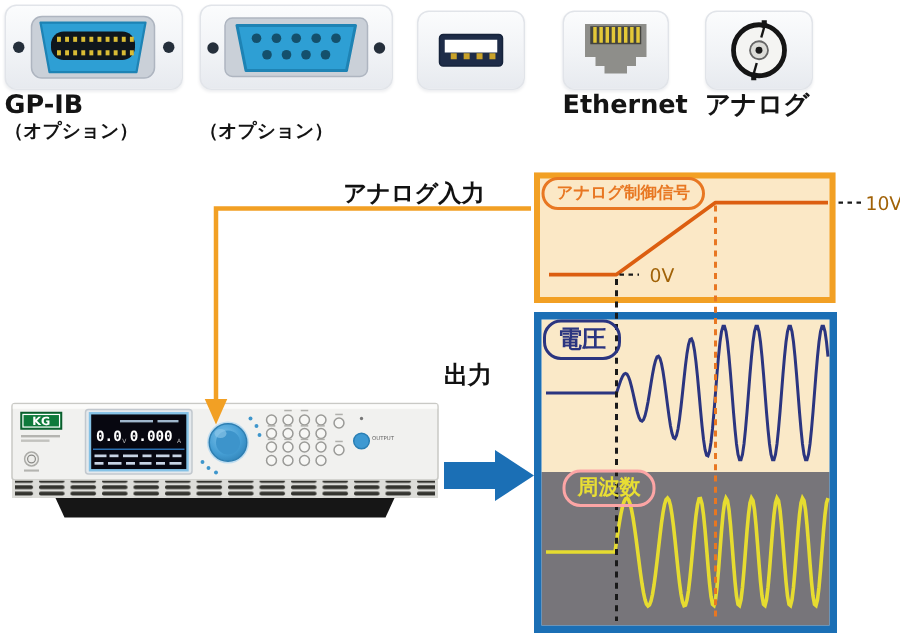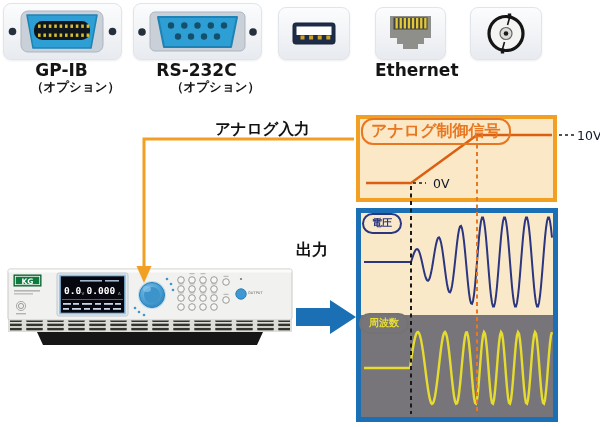--- a/index.html
+++ b/index.html
@@ -2,35 +2,35 @@
 <html><head>
 <meta charset="utf-8">
 <style>
   html,body{margin:0;padding:0;background:#fff}
   .stage{position:relative;width:600px;height:427px;background:#ffffff;overflow:hidden;
          font-family:"DejaVu Sans","Liberation Sans",sans-serif;color:#111}
   .card{position:absolute;border-radius:8px;border:1px solid #E1E4E9;
         background:linear-gradient(180deg,#FBFCFD 0%,#F1F3F6 55%,#E7EAEF 100%);
         box-shadow:0 1px 2px rgba(30,40,60,.08);display:flex;align-items:center;justify-content:center}
   .card svg{display:block}
-  .conn-label{position:absolute;text-align:center;font-weight:bold;font-size:17px;color:#141414;line-height:1.1}
-  .conn-sub{position:absolute;text-align:right;font-weight:bold;font-size:12.5px;color:#141414;line-height:1.1}
+  .conn-label{position:absolute;font-weight:bold;font-size:17px;color:#141414;line-height:1.1}
+  .conn-sub{position:absolute;text-align:left;font-weight:bold;font-size:12.5px;color:#141414;line-height:1.1}
   .orange-box{position:absolute;left:356px;top:115px;width:201px;height:87px;box-sizing:border-box;
               border:4px solid #F2A024;background:#FBE8C6;z-index:1}
   .blue-box{position:absolute;left:356px;top:208px;width:202px;height:214px;box-sizing:border-box;
             border:5px solid #1B6FB5;z-index:1;
             background:linear-gradient(180deg,#FAE9C8 0,#FAE9C8 102px,#77757A 102px,#77757A 100%)}
   .overlay{position:absolute;left:0;top:0;z-index:5;pointer-events:none}
   .pill{position:absolute;z-index:6;border-radius:12px;font-weight:bold;line-height:1;padding:3px 8px 4px;white-space:nowrap}
-  .pill.ctrl{left:361px;top:118px;border:2px solid #E87722;color:#E87722;font-size:16px}
-  .pill.volt{left:362px;top:213px;border:2px solid #2B3580;color:#2B3580;font-size:10px}
-  .pill.freq{left:359px;top:313px;border:2px solid #737373;color:#E8DE34;font-size:10px}
+  .pill.ctrl{left:361px;top:118px;border:2px solid #E87722;color:#E87722;font-size:11px}
+  .pill.volt{left:362px;top:213px;border:2px solid #2B3580;color:#2B3580;font-size:16px}
+  .pill.freq{left:375px;top:313px;border:2px solid #fca5a5;color:#E8DE34;font-size:14px}
   .lbl{position:absolute;z-index:6;white-space:nowrap}
   .lbl.big{font-weight:bold;font-size:15.5px;color:#111}
-  .lbl.small{font-size:12.5px;color:#0f172a}
+  .lbl.small{font-size:12.5px;color:#a16207}
   .device-wrap{position:absolute;left:5px;top:264px;width:290px;height:90px;z-index:2}
 </style>
 </head>
 <body>
 
 <div class="stage">
 
   <div class="card" style="left:3px;top:3px;width:117px;height:55px">
     <svg width="117" height="55" viewBox="0 0 117 55">
       <circle cx="8.5" cy="27.5" r="3.8" fill="#252F3B"></circle>
@@ -77,21 +77,20 @@
           <circle cx="63.5" cy="21.5" r="3.2"></circle>
           <circle cx="76.8" cy="21.5" r="3.2"></circle>
           <circle cx="90" cy="21.5" r="3.2"></circle>
         <circle cx="44" cy="32.5" r="3.2"></circle>
           <circle cx="57" cy="32.5" r="3.2"></circle>
           <circle cx="70" cy="32.5" r="3.2"></circle>
           <circle cx="83" cy="32.5" r="3.2"></circle>
       </g>
     </svg>
   </div>
-  <div class="conn-label" style="left:133px;top:61px;width:127px">RS-232C</div>
   <div class="conn-sub" style="left:133px;top:80px;width:127px">（オプション）</div>
 
   <div class="card" style="left:278px;top:7px;width:70px;height:51px">
     <svg width="70" height="51" viewBox="0 0 70 51">
       <rect x="14" y="15" width="42" height="21" rx="2.5" fill="#1E2C48" stroke="#16233B"></rect>
       <rect x="17.5" y="18.5" width="35" height="8.5" fill="#FFFFFF"></rect>
       <g fill="#C9A22A">
         <rect x="21.5" y="27.5" width="4" height="4"></rect>
           <rect x="30.1" y="27.5" width="4" height="4"></rect>
           <rect x="38.7" y="27.5" width="4" height="4"></rect>
@@ -123,29 +122,30 @@
       <circle cx="35" cy="25.5" r="17" fill="#F4F4F2" stroke="#151515" stroke-width="3.2"></circle>
       <rect x="36.8" y="5.5" width="3.4" height="5" fill="#151515"></rect>
       <rect x="29.8" y="40.5" width="3.4" height="5" fill="#151515"></rect>
       <line x1="38.5" y1="10" x2="36.5" y2="17" stroke="#151515" stroke-width="1.6"></line>
       <line x1="31.5" y1="41" x2="33.5" y2="34" stroke="#151515" stroke-width="1.6"></line>
       <line x1="30" y1="25.5" x2="40" y2="25.5" stroke="#8A8A86" stroke-width="1.4"></line>
       <circle cx="35" cy="25.5" r="6" fill="#DCDCD8" stroke="#666" stroke-width="1.2"></circle>
       <circle cx="35" cy="25.5" r="2.3" fill="#1A1A1A"></circle>
     </svg>
   </div>
+  <div class="conn-label" style="left:470px;top:61px;width:70px">アナログ</div>
 
   <div class="orange-box"></div>
   <div class="blue-box"></div>
 
   <div class="pill ctrl">アナログ制御信号</div>
   <div class="pill volt">電圧</div>
   <div class="pill freq">周波数</div>
 
-  <div class="lbl big" style="left:215px;top:119px;width:122px;text-align:left">アナログ入力</div>
+  <div class="lbl big" style="left:215px;top:119px;width:122px;text-align:center">アナログ入力</div>
   <div class="lbl big" style="left:296px;top:240px;font-size:16px">出力</div>
   <div class="lbl small" style="left:433px;top:176px">0V</div>
   <div class="lbl small" style="left:577px;top:128px">10V</div>
 
   <svg class="overlay" width="600" height="427" viewBox="0 0 600 427">
 
     <polyline points="354,139 144,139 144,268" fill="none" stroke="#F2A024" stroke-width="3"></polyline>
     <polygon points="136.5,266 151.5,266 144,283" fill="#F2A024"></polygon>
 
     <polyline points="366,183 411,183 477,135 552,135" fill="none" stroke="#DC5E10" stroke-width="2.5" stroke-linejoin="round"></polyline>

